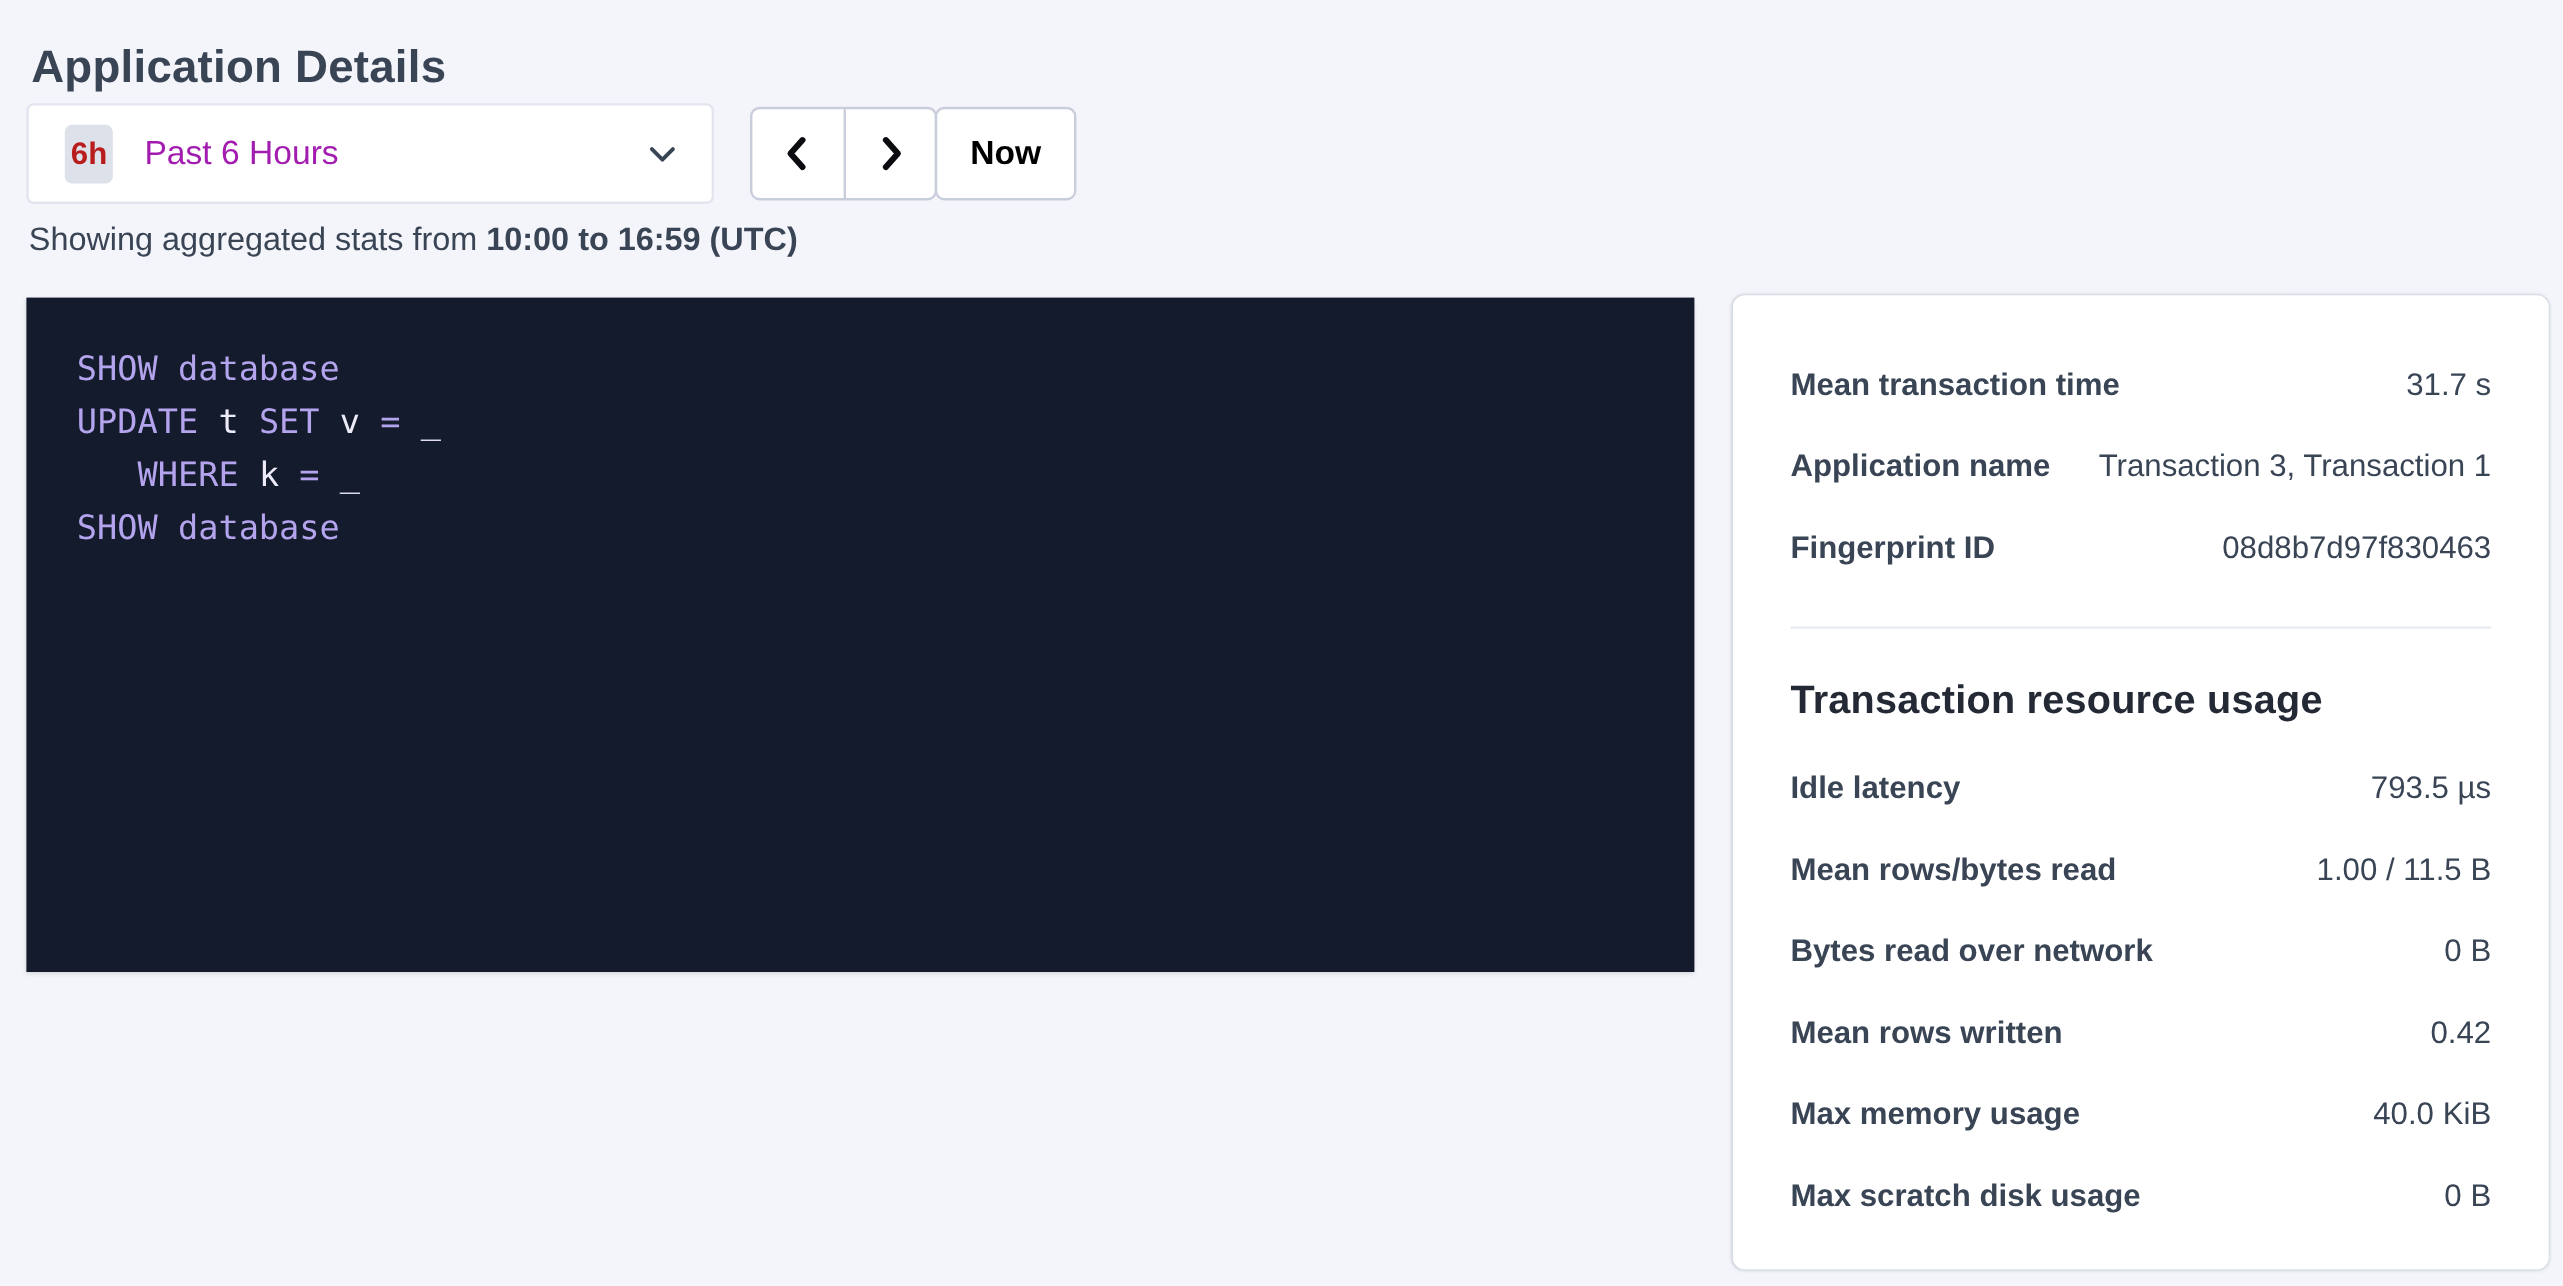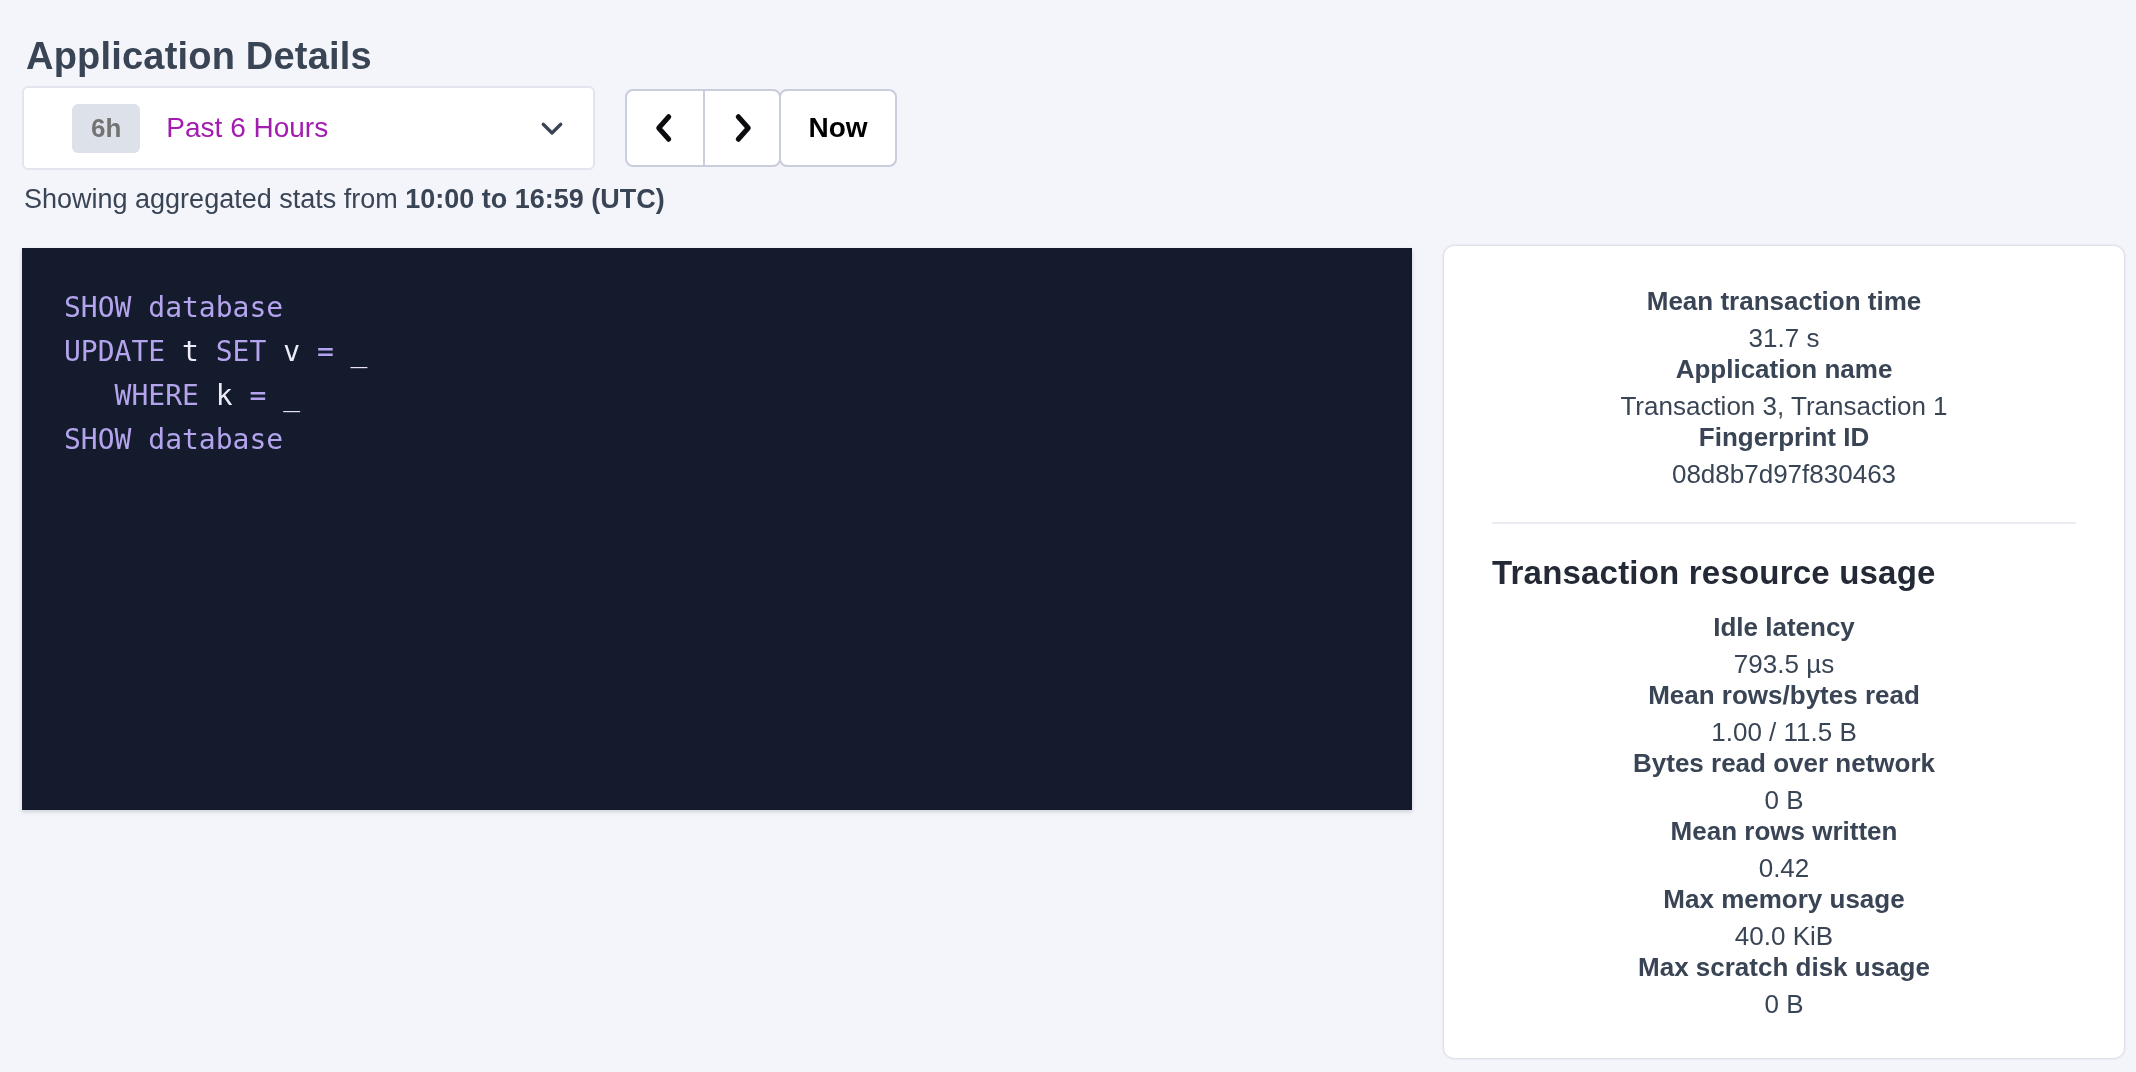--- a/index.html
+++ b/index.html
@@ -22,25 +22,24 @@
   .time-picker {
     position: absolute; left: 22px; top: 86px;
     width: 573px; height: 84px; box-sizing: border-box;
     background: #ffffff;
     border: 2px solid #e2e5ed; border-radius: 6px;
     display: flex; align-items: center;
     padding: 0 26px 0 30px;
     cursor: pointer;
   }
   .range-badge {
-    background: #dde1ea; color: #737373;
+    background: #dde1ea; color: #b91c1c;
     font-size: 26px; font-weight: 700;
     border-radius: 6px;
-    padding: 9px 19px;
-    margin-left: 18px;
+    padding: 9px 5px;
   }
   .range-label {
     margin-left: 26px;
     font-size: 28px; color: #a21caf;
     flex: 1;
   }
   .chevron-down { width: 30px; height: 30px; flex: 0 0 auto; }
 
   .time-nav {
     position: absolute; left: 625px; top: 89px; height: 78px;
@@ -94,30 +93,30 @@
     position: absolute; left: 1444px; top: 246px;
     width: 680px; height: 812px; box-sizing: border-box;
     background: #ffffff;
     border-radius: 10px;
     padding: 40px 48px;
     box-shadow: 0 0 3px rgba(67, 90, 111, 0.35);
   }
   .stat-row {
     height: 68px;
     display: flex; align-items: center; justify-content: space-between;
-    font-size: 26px; color: #394455; flex-direction: column;
+    font-size: 26px; color: #394455;
   }
   .stat-label { font-weight: 700; white-space: nowrap; }
   .stat-value { font-weight: 400; text-align: left; white-space: nowrap; }
   .card-divider {
     border: none; border-top: 2px solid #e8ebf1;
     margin: 32px 0 0 0;
   }
   .section-heading {
-    margin-top: 26px; height: 46px;
+    margin-top: 36px; height: 46px;
     display: flex; align-items: center;
     font-size: 33px; font-weight: 700; color: #242a35;
     letter-spacing: 0.2px;
   }
   .resource-rows { margin-top: 16px; }
 </style>
 </head>
 <body>
 
 <h1 class="page-title">Application Details</h1>

